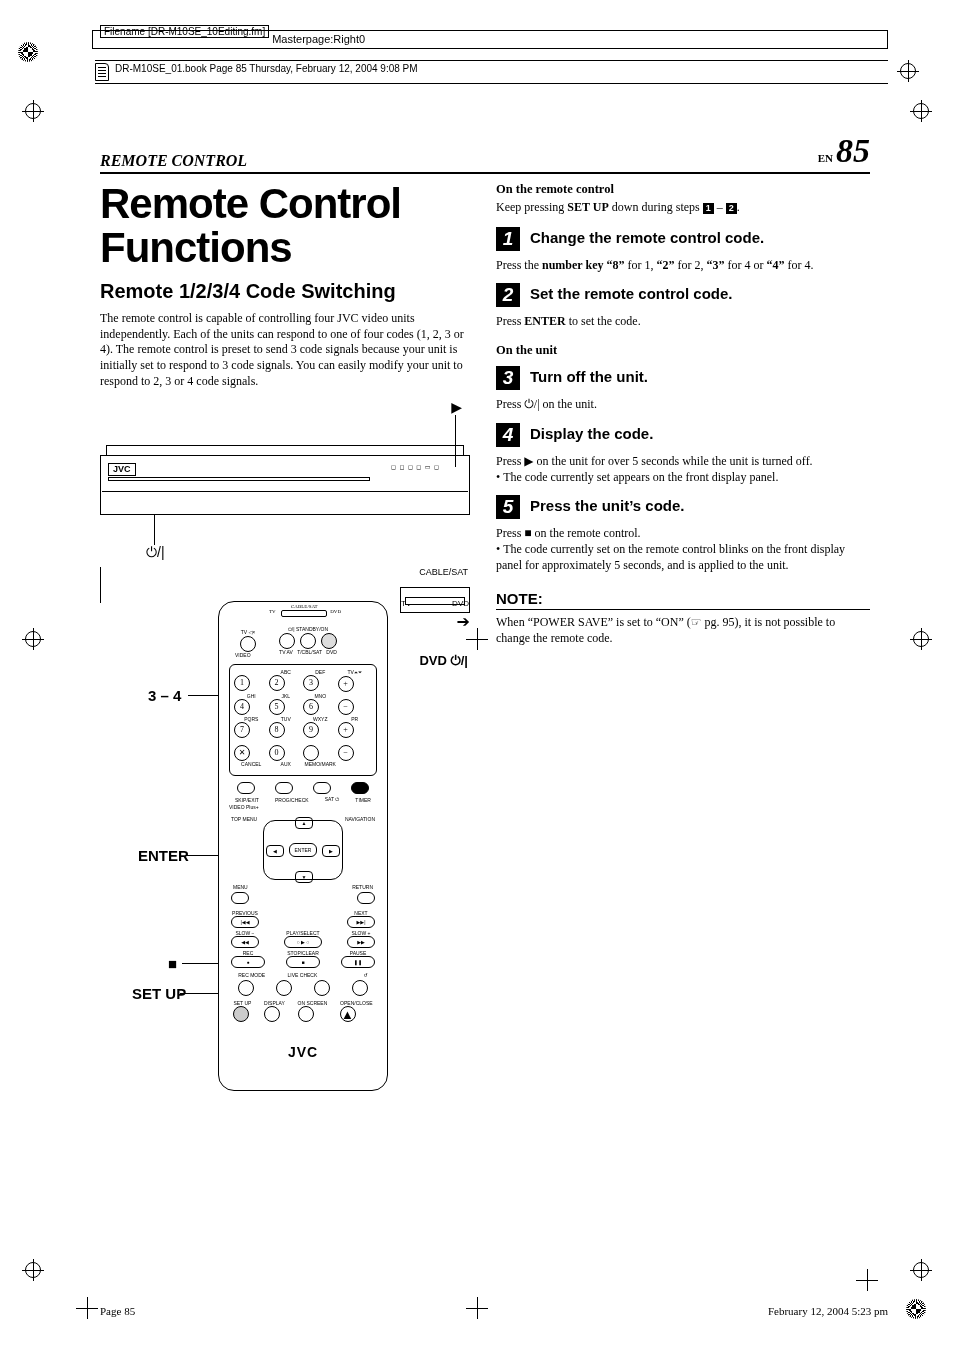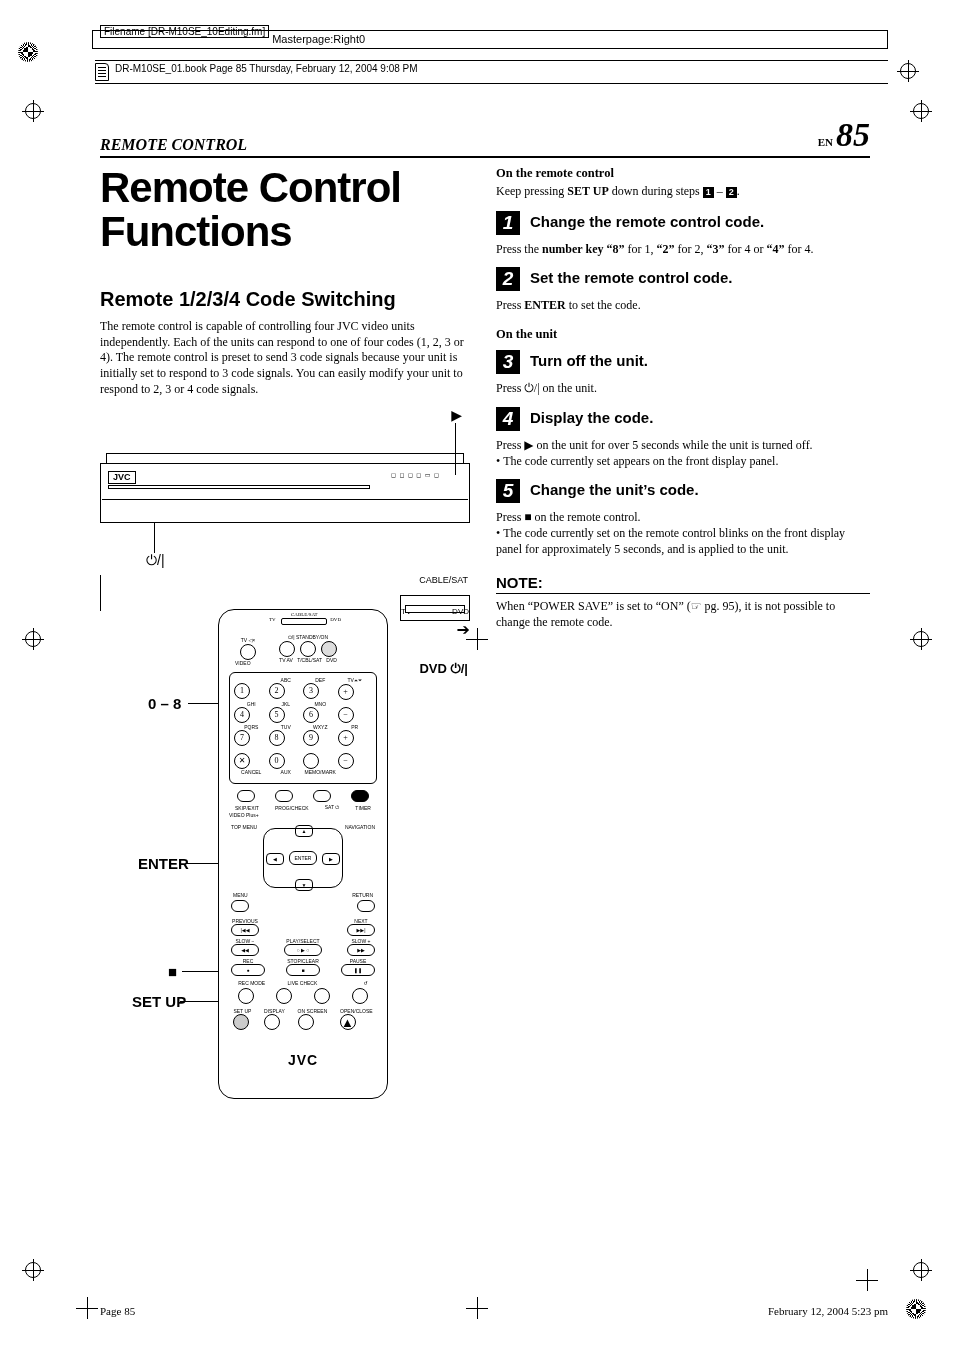--- a/index.html
+++ b/index.html
@@ -38,30 +38,30 @@
     display:flex; justify-content:space-between;
     font-family: Arial, sans-serif; font-size:10px;
     border-top:1px solid #000; border-bottom:1px solid #000;
     padding:2px 0;
   }
   .book-line .book-left { display:flex; align-items:flex-start; gap:6px; }
   .page-icon { width:14px; height:18px; border:1px solid #000; position:relative; border-radius:0 4px 0 0;}
   .page-icon::after { content:""; position:absolute; left:2px; right:2px; top:3px; bottom:3px;
     background: repeating-linear-gradient(#000,#000 1px,transparent 1px,transparent 3px);}
 
-  .content { position:absolute; top:116px; left:100px; width:770px; }
+  .content { position:absolute; top:132px; left:100px; width:770px; }
   .hdr-row { display:flex; justify-content:space-between; align-items:flex-end; border-bottom:2px solid #000; padding-bottom:2px; }
   .hdr-left { font-weight:bold; font-style:italic; font-size:16px; }
   .hdr-right { font-size:12px; }
   .hdr-right .pg { font-size:34px; font-weight:bold; font-style:italic; }
   .en-label { font-size:11px; font-weight:bold; }
 
   .cols { display:flex; gap:22px; margin-top:8px; }
   .col { flex:1; min-width:0; }
-  h1.title { font-family: Arial, sans-serif; font-size:42px; font-weight:800; line-height:1.05; letter-spacing:-1px; margin-bottom:34px; }
+  h1.title { font-family: Arial, sans-serif; font-size:42px; font-weight:800; line-height:1.05; letter-spacing:-1px; margin-bottom:10px; }
   h2.sub { font-family: Arial, sans-serif; font-size:20px; font-weight:800; margin-bottom:8px; }
   p { font-size:12px; line-height:1.3; margin-bottom:10px; }
   .slide-box { border:1px solid #000; padding:6px 8px; font-size:12px; margin-bottom:14px; }
 
   
   .unit-diagram { position:relative; width:370px; height:160px; }
   .unit-box { position:absolute; top:56px; left:0; right:0; height:60px; border:1px solid #000; }
   .unit-top { position:absolute; top:46px; left:6px; right:6px; height:10px; border:1px solid #000; border-bottom:none; }
   .jvc-badge { position:absolute; left:8px; top:64px; font-family: Arial, sans-serif; font-size:9px; font-weight:bold; border:1px solid #000; padding:0 4px 1px; }
   .unit-slot { position:absolute; left:8px; right:100px; top:78px; height:4px; border:1px solid #000; }
@@ -190,21 +190,21 @@
         <span class="jvc-badge">JVC</span>
         <div class="unit-slot"></div>
         <span class="little-dots">◻ ◻ ◻ ◻ ▭ ◻</span>
         <div class="unit-divider"></div>
         <div class="power-line"></div>
         <span class="power-sym">⏻/|</span>
       </div>
 
       <div class="remote-wrap">
 
-        <span class="rc-lbl lbl-04">0 – 8</span>
+        <span class="rc-lbl lbl-04">3 – 4</span>
         <div class="callout-line cl-04"></div>
         <span class="rc-lbl lbl-enter">ENTER</span>
         <div class="callout-line cl-enter"></div>
         <span class="rc-lbl lbl-stop">■</span>
         <div class="callout-line cl-stop"></div>
         <span class="rc-lbl lbl-setup">SET UP</span>
         <div class="callout-line cl-setup"></div>
         <span class="rc-lbl lbl-dvd-power">DVD ⏻/|</span>
 
         <span class="rc-lbl lbl-cablesat">CABLE/SAT</span>
@@ -487,21 +487,21 @@
       </div>
       <div class="step-body">
         <span>Press ▶ on the unit for over 5 seconds while the unit is turned off.</span>
         <ul>
             <li>The code currently set appears on the front display panel.</li>
           </ul>
       </div>
 
       <div class="step">
         <div class="step-num">5</div>
-        <div class="step-title">Change the unit’s code.</div>
+        <div class="step-title">Press the unit’s code.</div>
       </div>
       <div class="step-body">
         <span>Press ■ on the remote control.</span>
         <ul>
             <li>The code currently set on the remote control blinks on the front display panel for approximately 5 seconds, and is applied to the unit.</li>
           </ul>
       </div>
 
       <div class="note-hd">NOTE:</div>
       <div class="note-rule"></div>

